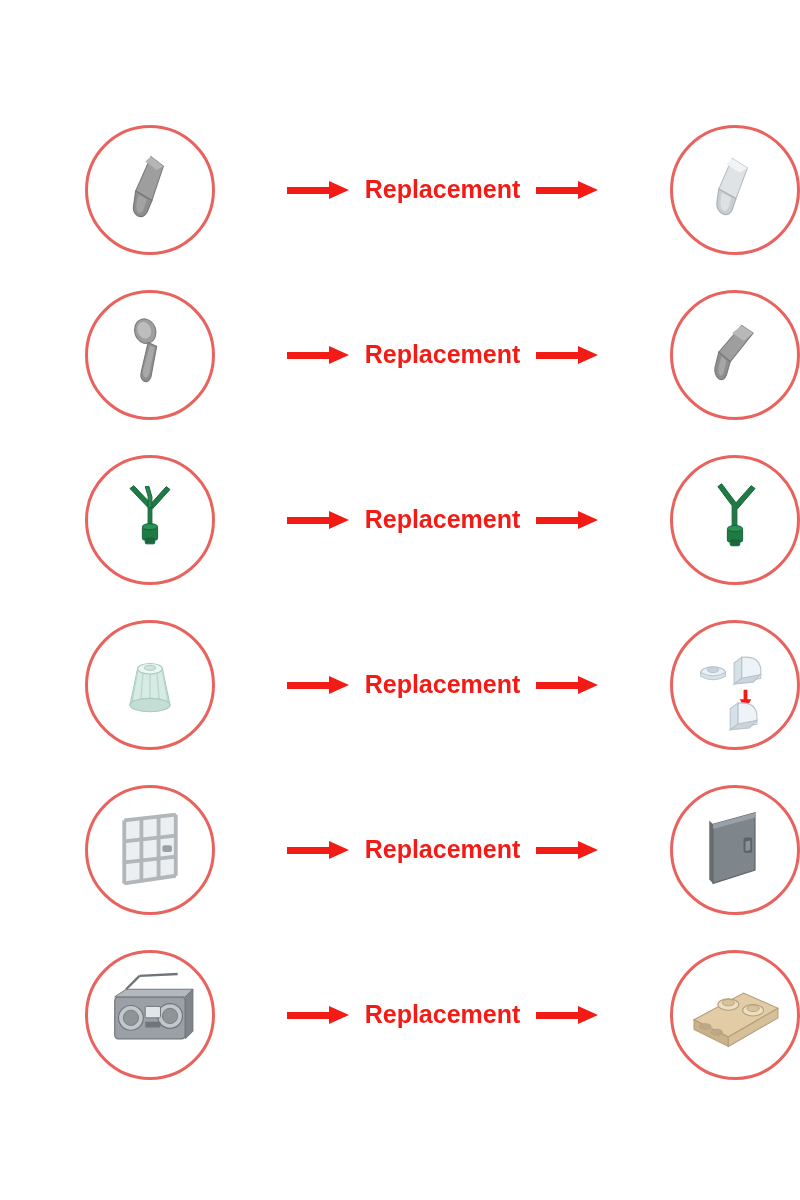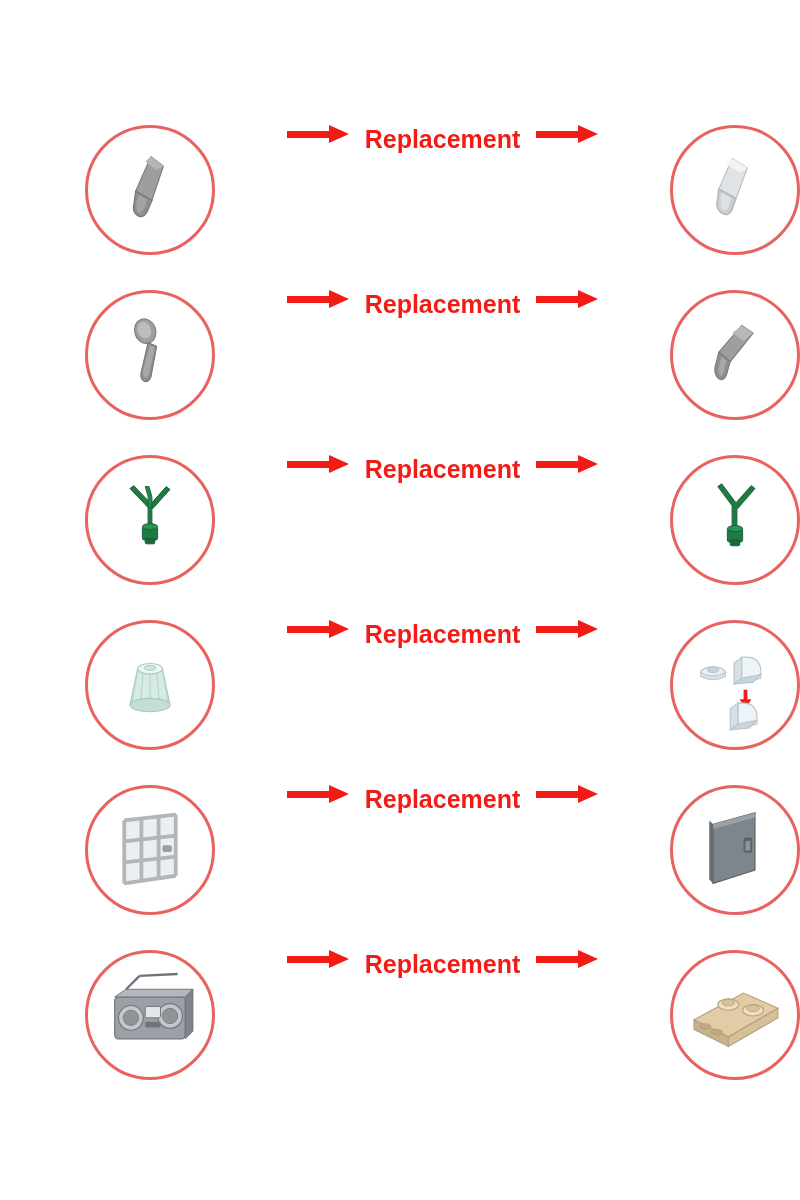--- a/index.html
+++ b/index.html
@@ -36,20 +36,21 @@
     background: #ffffff;
     box-sizing: border-box;
     flex: 0 0 auto;
     overflow: hidden;
   }
   .circle.left  { margin-left: 85px; }
   .circle.right { margin-left: 0; }
   .mid {
     flex: 1 1 auto;
     display: flex;
+    align-items: center;
     justify-content: center;
     gap: 16px;
     height: 130px;
   }
   .arrow {
     position: relative;
     width: 62px;
     height: 18px;
     flex: 0 0 auto;
   }

